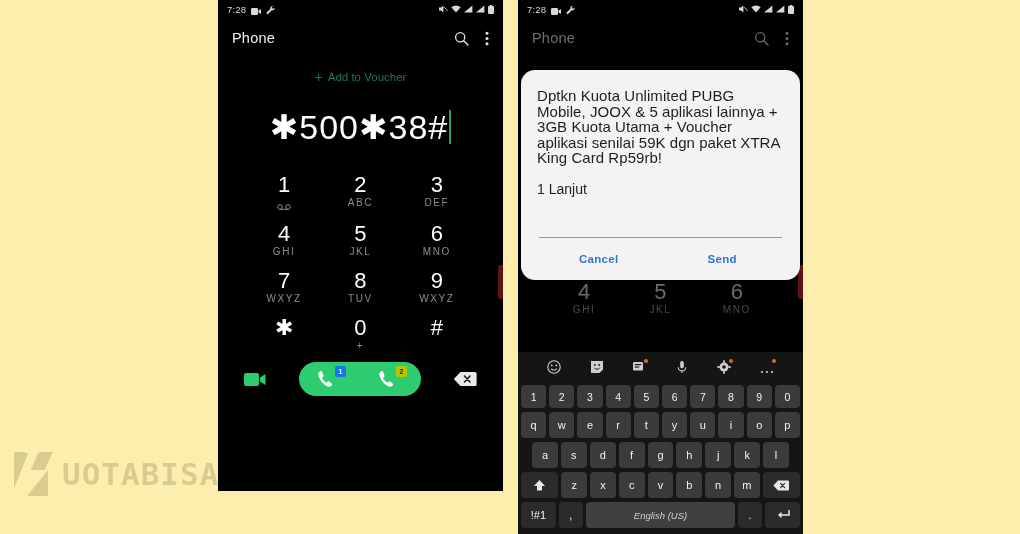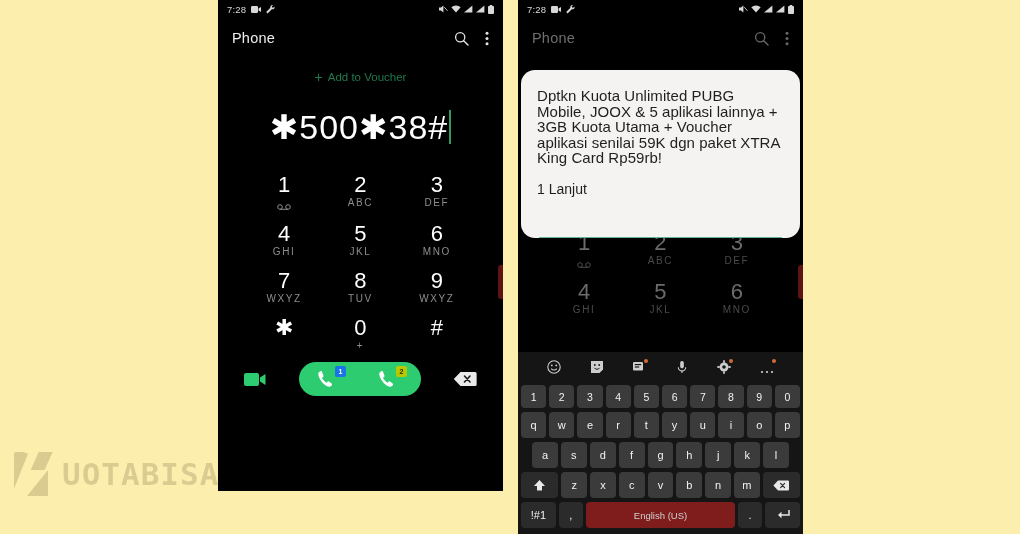--- a/index.html
+++ b/index.html
@@ -53,21 +53,21 @@
     position:absolute;right:0;width:5px;height:34px;
     background:#5e1414;border-radius:3px 0 0 3px;
   }
 
   
   .statusbar{
     height:18px;display:flex;align-items:center;
     padding:0 9px;color:#d8d8d8;font-size:9px;
     justify-content:space-between;
   }
-  .sb-left{display:flex;align-items:center;gap:5px;}
+  .sb-left{display:flex;align-items:flex-end;gap:5px;}
   .sb-right{display:flex;align-items:center;gap:3px;}
   .sb-time{font-size:9.5px;letter-spacing:.2px;}
   .ico{display:inline-block;}
   .ico svg{display:block;}
 
   
   .appbar{
     height:40px;display:flex;align-items:center;
     padding:0 14px;justify-content:space-between;
   }
@@ -178,21 +178,21 @@
   }
   .kb-row{display:flex;justify-content:center;gap:3px;margin-top:4px;}
   .kb-key{
     background:#3b3b3b;border-radius:4px;color:#f2f2f2;
     font-size:11px;height:26px;min-width:22px;
     display:flex;align-items:center;justify-content:center;
     flex:1;cursor:default;
   }
   .kb-row.nums .kb-key{height:23px;font-size:10.5px;}
   .kb-key.wide{flex:1.45;background:#2b2b2b;}
-  .kb-key.space{flex:6.2;color:#cfcfcf;font-size:9.5px;background:#7f1d1d;}
+  .kb-key.space{flex:6.2;color:#cfcfcf;font-size:9.5px;background:#404040;font-style:italic;}
   .kb-key.dark{background:#2b2b2b;}
   .kb-row.mid{padding:0 11px;}
   .kb-row.last{margin-top:4px;}
 </style>
 </head>
 <body>
 
 <div id="watermark">
   <span class="wm-k">
     <i class="b1"></i>
@@ -479,20 +479,24 @@
       </div>
     </div>
   </div>
 
   <div class="dialog">
     <div class="msg">Dptkn Kuota Unlimited PUBG Mobile, JOOX &amp; 5 aplikasi lainnya + 3GB Kuota Utama + Voucher aplikasi senilai 59K dgn paket XTRA King Card Rp59rb!</div>
     <div class="opts">
       <div>1 Lanjut</div>
     </div>
     <div class="field"></div>
+    <div class="btns">
+      <button>Cancel</button>
+      <button>Send</button>
+    </div>
   </div>
 
   <div class="keyboard">
     <div class="kb-toolbar">
       <span class="tb"><svg width="14" height="14" viewBox="0 0 14 14">
             <circle cx="7" cy="7" r="6.2" fill="none" stroke="#e2e2e2" stroke-width="1.1"></circle>
             <circle cx="4.8" cy="5.4" r="0.9" fill="#e2e2e2"></circle>
             <circle cx="9.2" cy="5.4" r="0.9" fill="#e2e2e2"></circle>
             <path d="M4.2 8.6 a3.4 3.4 0 0 0 5.6 0" fill="none" stroke="#e2e2e2" stroke-width="1.1"></path>
           </svg></span>

